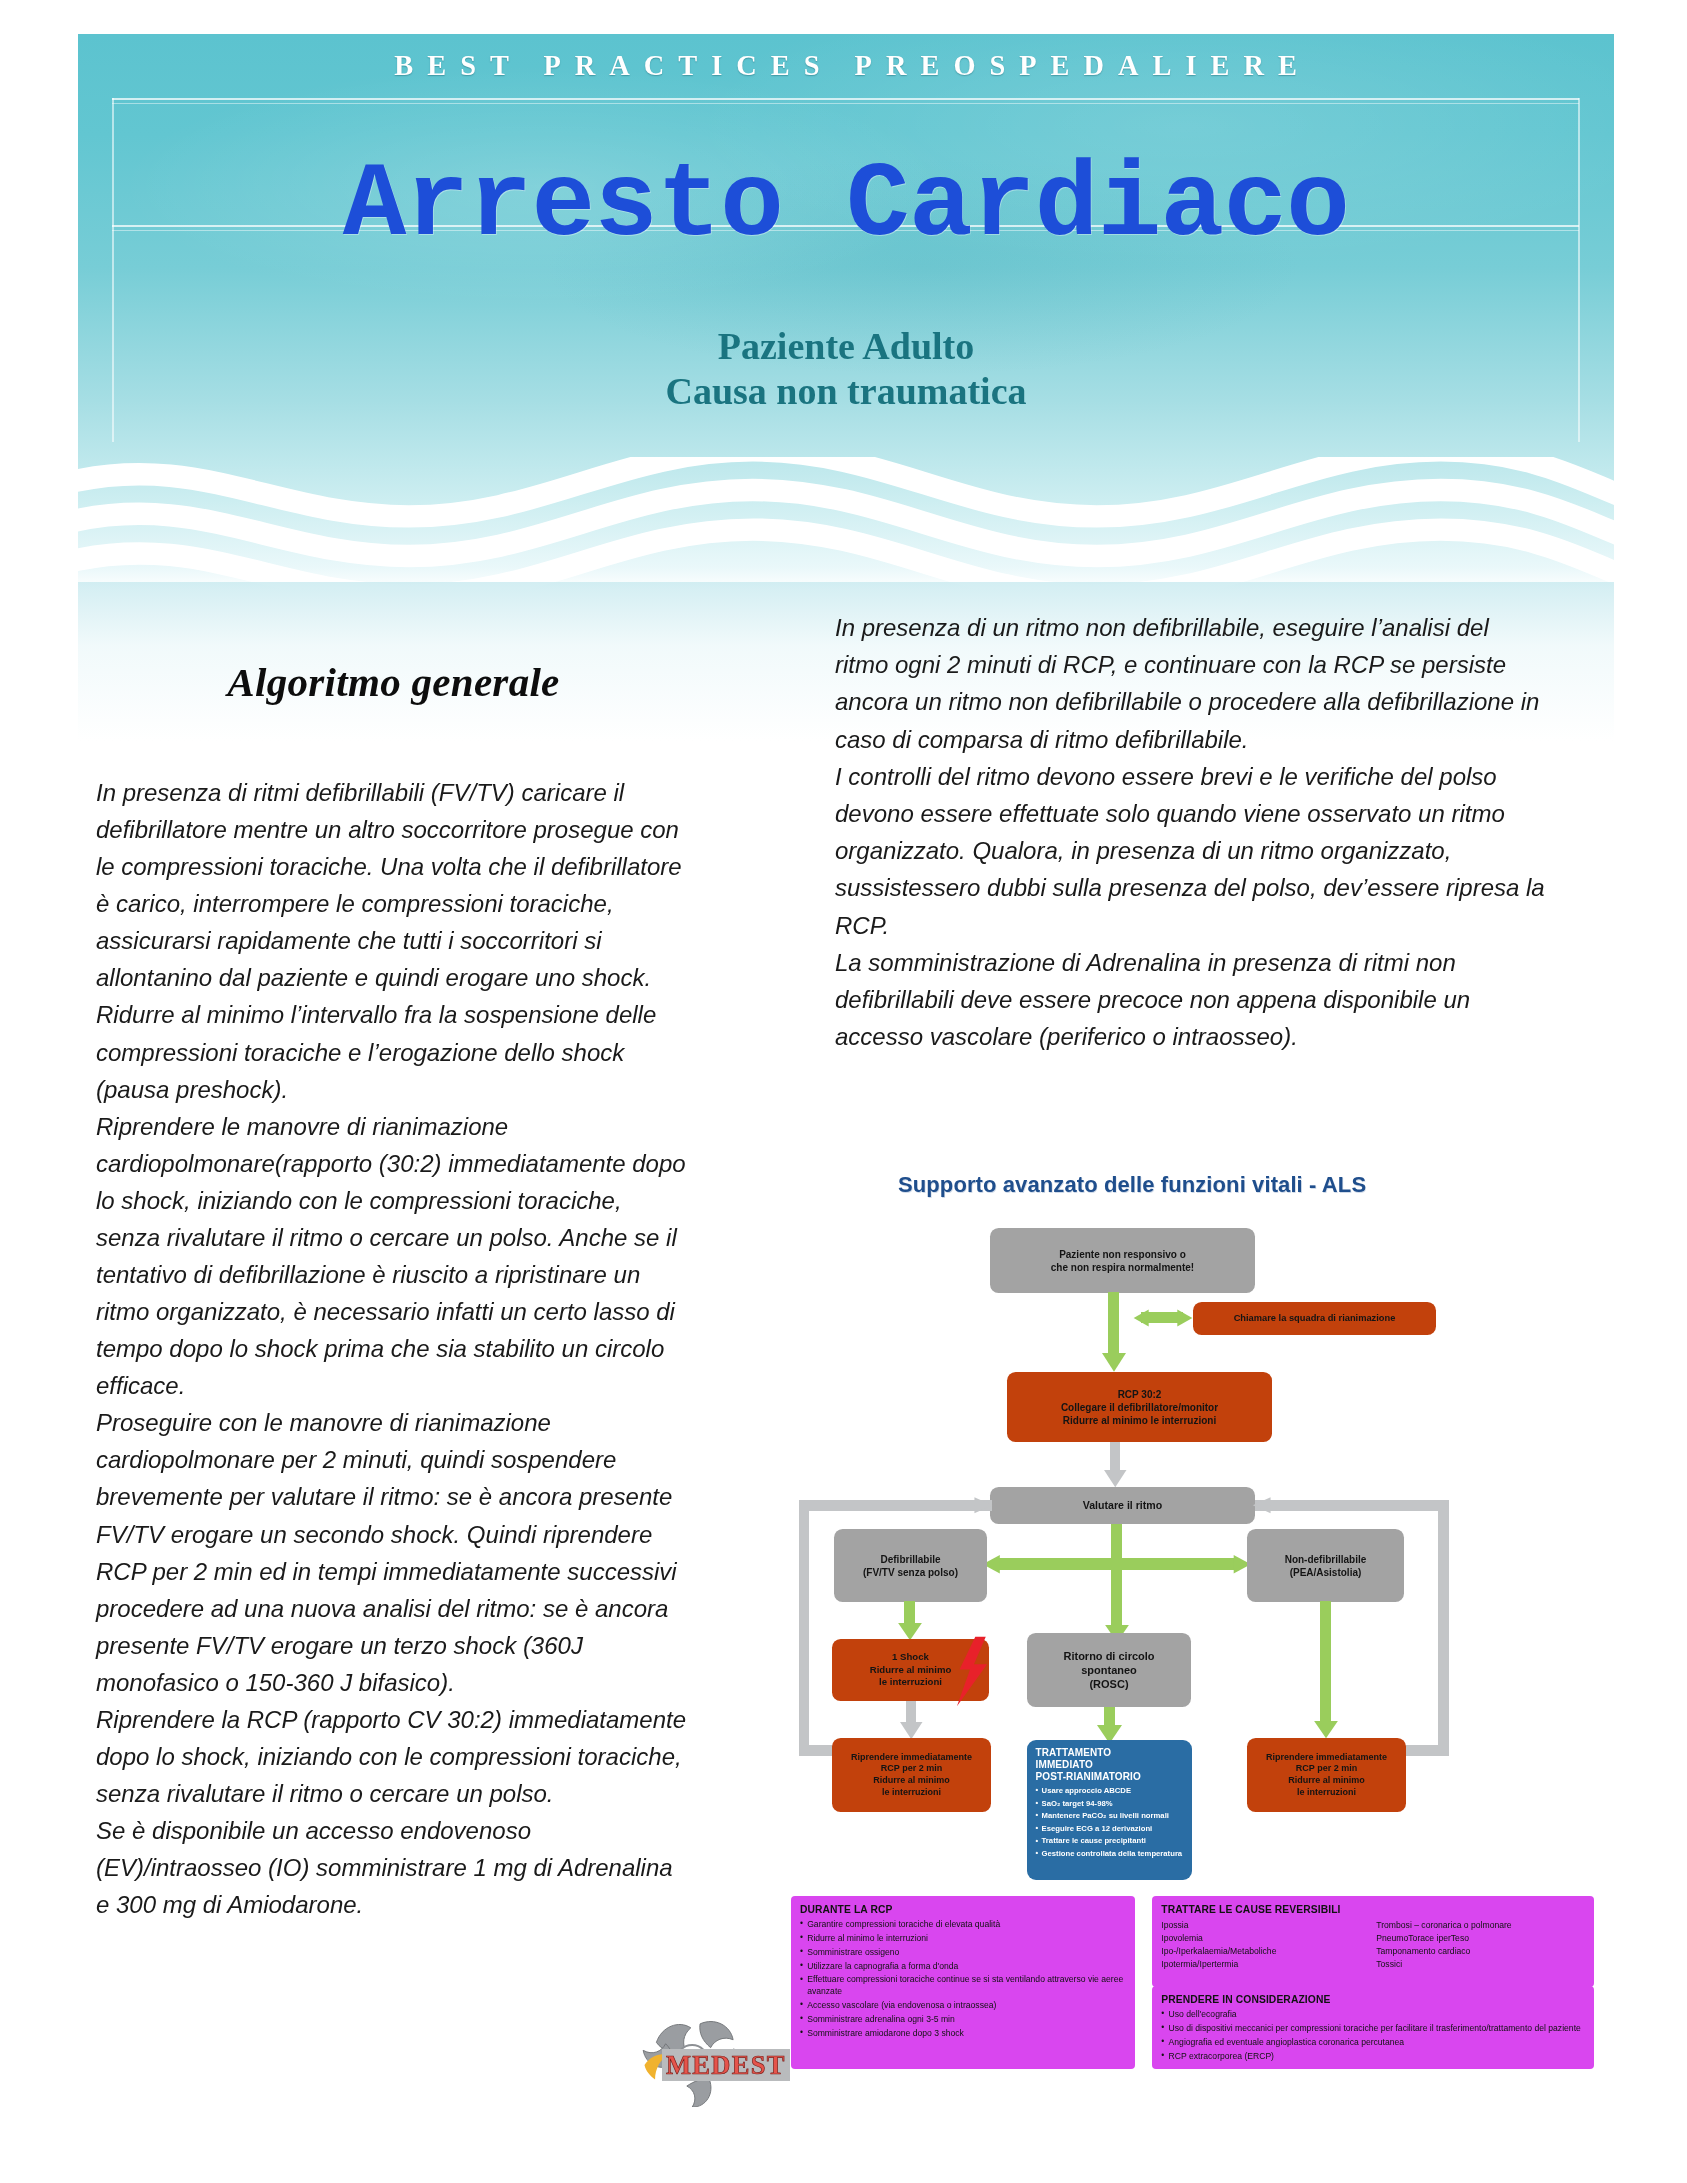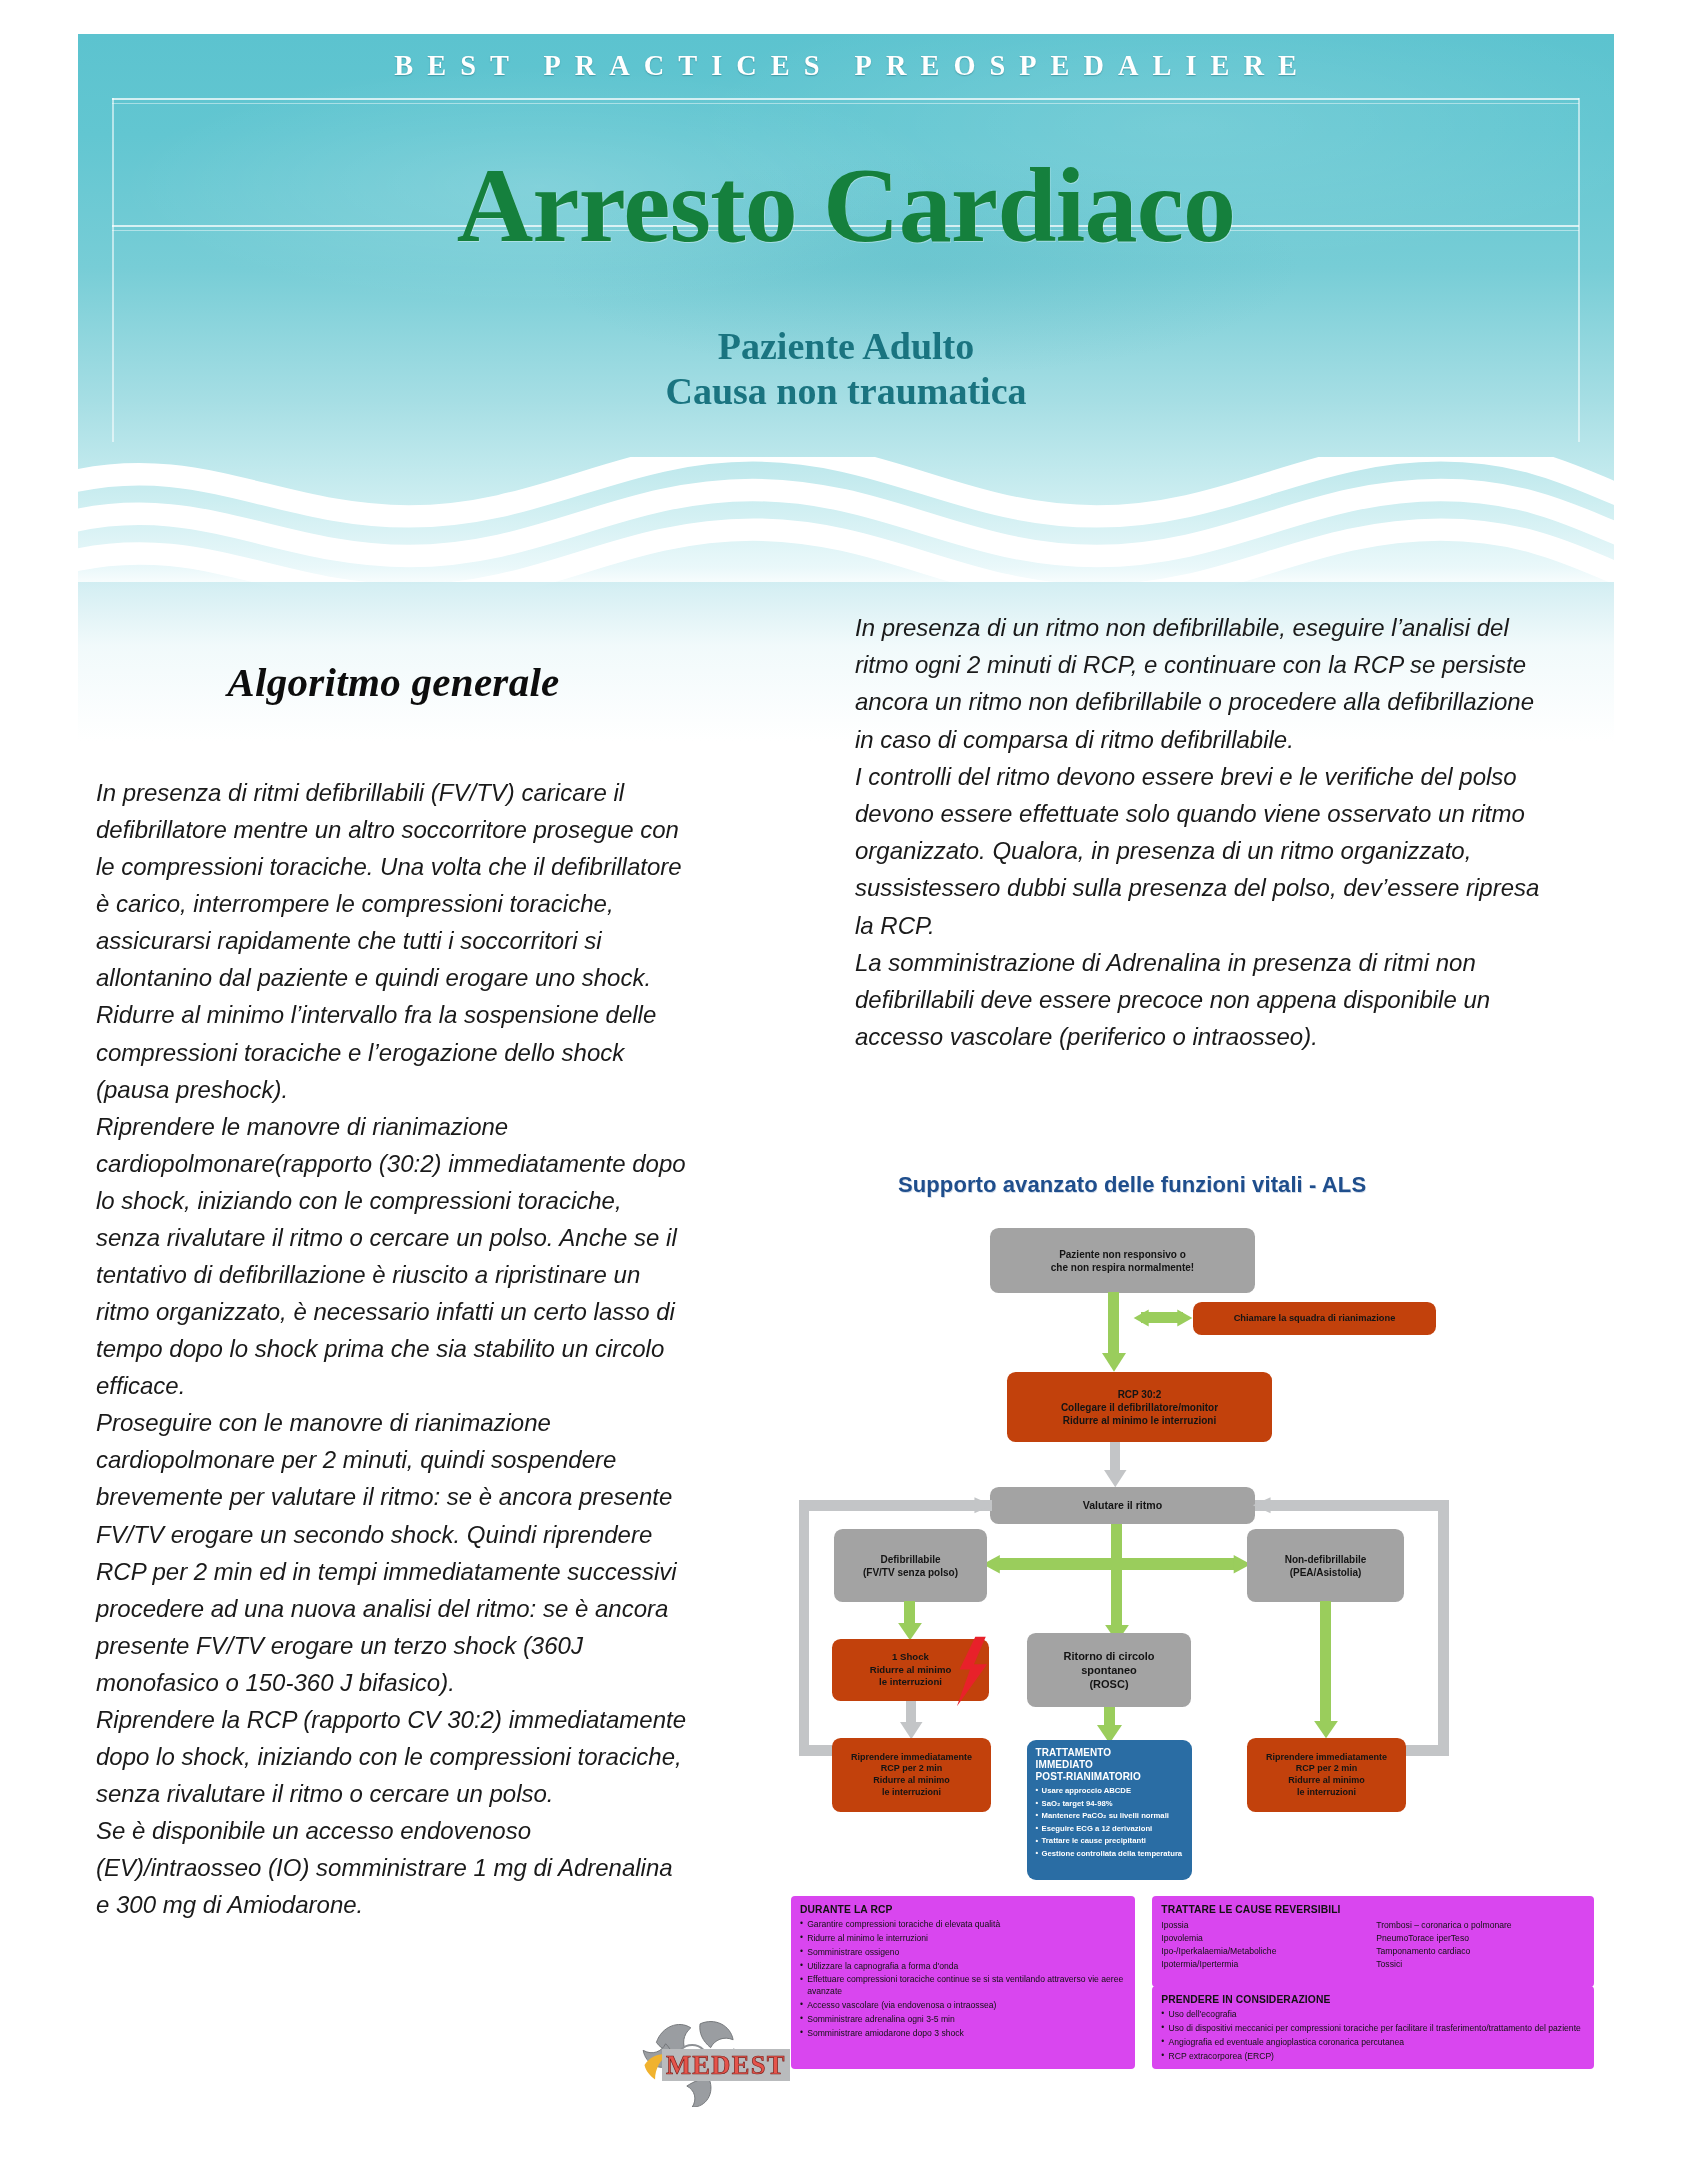--- a/index.html
+++ b/index.html
@@ -46,23 +46,23 @@
     font-family:"Liberation Serif", serif;
     font-weight:700;
     font-size:28.4px;
     letter-spacing:14px;
     color:#ffffff;
     text-shadow:0 0.7px 1.3px rgba(0,70,80,.35);
     padding-left:13.2px;
   }
   .maintitle{
     position:absolute;left:0;right:0;top:119px;text-align:center;
-    font-family:Liberation Serif, serif;
+    font-family:Liberation Mono, monospace;
     font-weight:700;font-size:106px;line-height:1;
-    color:#15803d;
+    color:#1d4ed8;
     letter-spacing:-0.7px;
     text-shadow:0.7px 1.3px 0 rgba(255,255,255,.35);
   }
   .sub1,.sub2{
     position:absolute;left:0;right:0;text-align:center;
     font-family:"Liberation Serif", serif;
     font-weight:700;font-size:38px;color:#1a7480;line-height:1.12;
   }
   .sub1{top:291px;}
   .sub2{top:336px;}
@@ -86,21 +86,21 @@
     font-family:"Liberation Serif", serif;
     font-style:italic;font-weight:700;
     font-size:41px;color:#0d0d0d;
     letter-spacing:0.3px;
   }
   .para{
     font-size:24px;line-height:1.545;
     margin:0;
     font-style:italic;
   }
-  .col-right .para{font-size:24px;line-height:1.55;margin-left:20px;}
+  .col-right .para{font-size:24px;line-height:1.55;}
 
   
   .wash{
     position:absolute;left:78px;top:582px;width:1536px;height:159px;
     background:linear-gradient(to bottom, rgba(196,232,238,.75) 0%, rgba(224,243,246,.45) 40%, rgba(255,255,255,0) 100%);
     pointer-events:none;
   }
 
   
   .flow{

